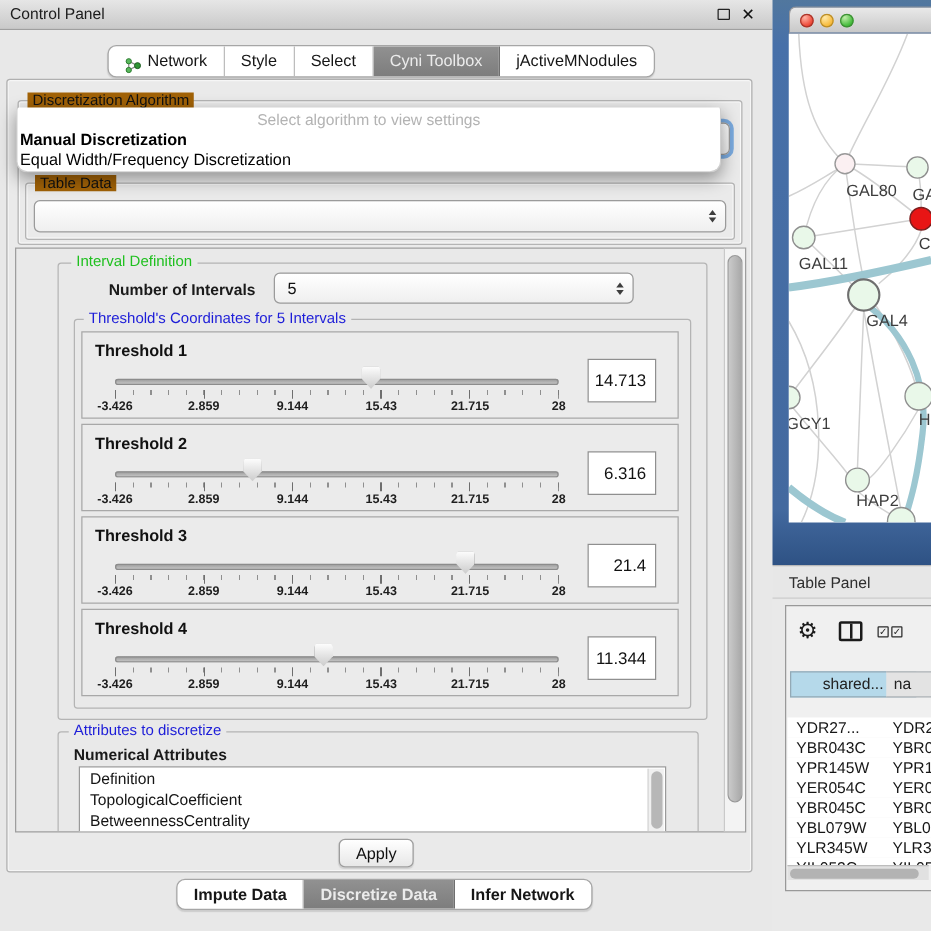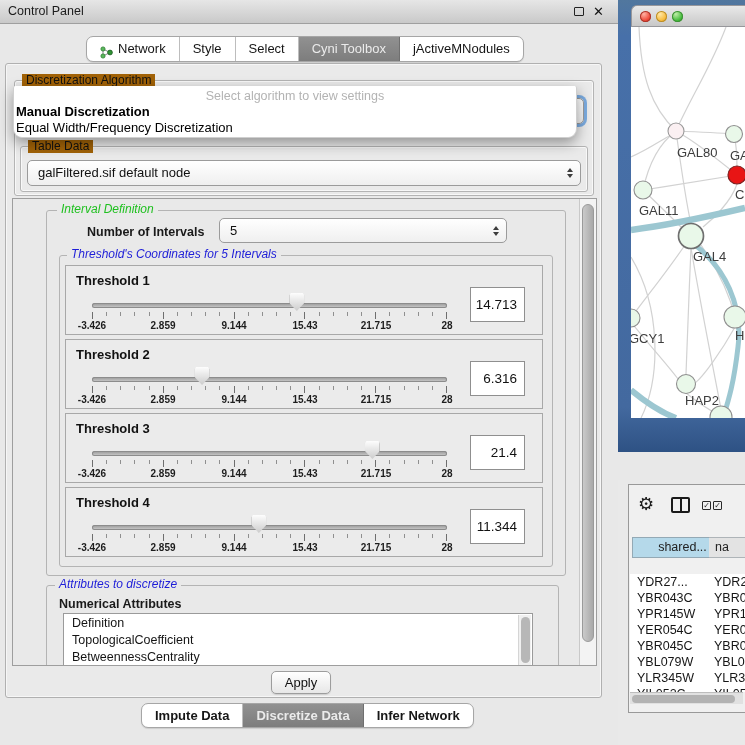--- a/index.html
+++ b/index.html
@@ -30,21 +30,21 @@
 
   
   .outerbox{left:5px;top:63px;width:597px;height:635px;border:1px solid #b0b0b0;border-radius:3px;background:#eaeaea;
     box-shadow:inset 0 0 0 1px rgba(255,255,255,0.55);}
 
   
   .grp{border:1px solid #b4b4b4;border-radius:3px;box-shadow:inset 0 0 0 1px rgba(255,255,255,0.65);}
   .gtitle{position:absolute;padding:0 4px;font-size:12px;line-height:13px;background:#a16207;color:#111;white-space:nowrap;}
   .gtitle.green{color:#1fc01f;}
   .gtitle.blue{color:#1d1dd8;}
-  .gtitle.on-view{background:#e9e9e9;font-style:italic;}
+  .gtitle.on-view{background:#e9e9e9;}
 
   
   .combo{background:linear-gradient(#ffffff,#efefef);border:1px solid #9b9b9b;border-radius:5px;
     font-size:13px;color:#111;line-height:24px;padding:0 24px 0 10px;white-space:nowrap;overflow:hidden;}
   .combo .arrows{position:absolute;right:7px;top:50%;transform:translateY(-50%);display:flex;flex-direction:column;gap:2px;}
   .tri-up{width:0;height:0;border-left:3.5px solid transparent;border-right:3.5px solid transparent;border-bottom:4.5px solid #3d3d3d;}
   .tri-dn{width:0;height:0;border-left:3.5px solid transparent;border-right:3.5px solid transparent;border-top:4.5px solid #3d3d3d;}
   .focusring{box-shadow:0 0 0 3px rgba(95,155,220,0.8);}
 
   
@@ -171,21 +171,20 @@
   <div class="abs combo focusring" style="left:26px;top:98px;width:558px;height:26px;">
     <span class="arrows">
         <span class="tri-up"></span>
         <span class="tri-dn"></span>
       </span>
   </div>
 
   <div class="abs grp" style="left:20px;top:146px;width:568px;height:46px;"></div>
   <span class="abs gtitle" style="left:28px;top:140px;">Table Data</span>
   <div class="abs combo" style="left:27px;top:160px;width:554px;height:26px;">
-    <span>galFiltered.sif default node</span>
     <span class="arrows">
         <span class="tri-up"></span>
         <span class="tri-dn"></span>
       </span>
   </div>
 
   <div class="abs popup">
     <div class="hint">Select algorithm to view settings</div>
     <div class="op1">Manual Discretization</div>
     <div class="op2">Equal Width/Frequency Discretization</div>
@@ -367,20 +366,23 @@
       <text x="99" y="133" font-size="13" fill="#3d3d3d">GA</text>
       <text x="104" y="172" font-size="13" fill="#3d3d3d">C</text>
       <text x="8" y="188" font-size="13" fill="#3d3d3d">GAL11</text>
       <text x="62" y="234" font-size="13" fill="#3d3d3d">GAL4</text>
       <text x="-2" y="316" font-size="13" fill="#3d3d3d">GCY1</text>
       <text x="104" y="313" font-size="13" fill="#3d3d3d">H</text>
       <text x="54" y="378" font-size="13" fill="#3d3d3d">HAP2</text>
     </svg>
   </div>
 
+  <div class="abs tphead">
+    <span class="t">Table Panel</span>
+  </div>
   <div class="abs tpbody"></div>
   <div class="abs tablebox"></div>
 
   <span class="gear">⚙</span>
   <span class="colic"></span>
   <span class="cbx" style="left:702px;">✓</span>
   <span class="cbx" style="left:713px;">✓</span>
 
   <div class="abs hcell1">shared...</div>
   <div class="abs hcell2">na</div>

